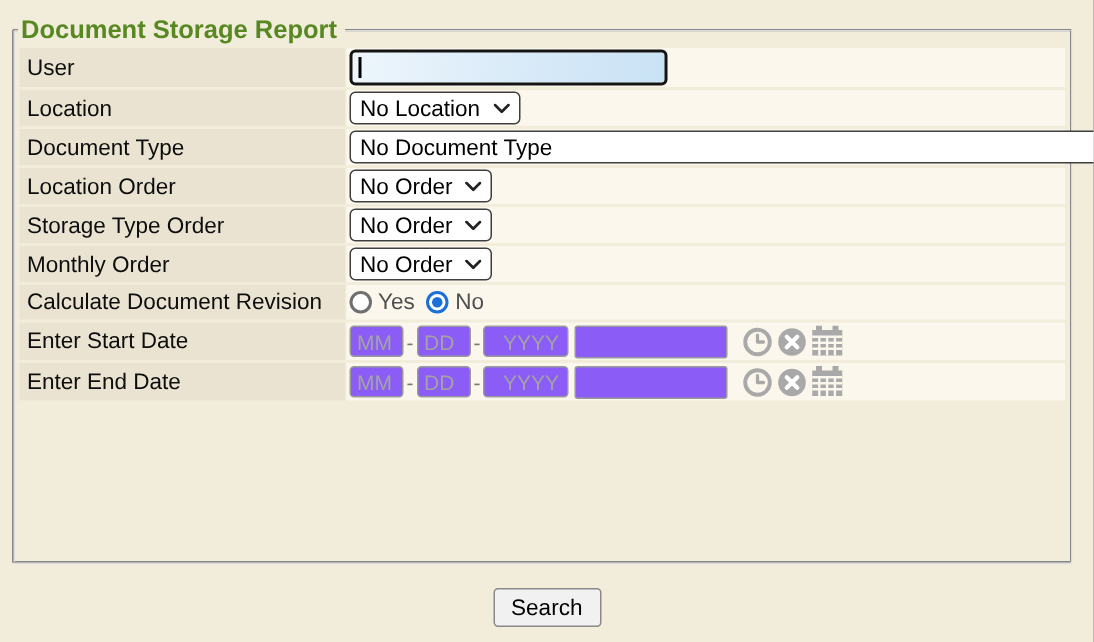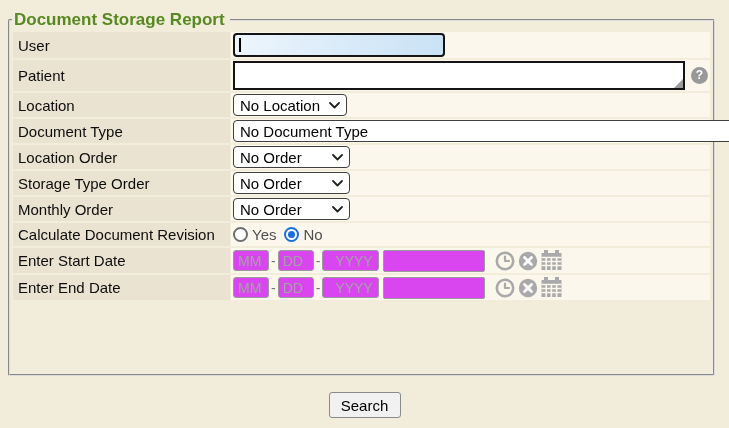--- a/index.html
+++ b/index.html
@@ -59,35 +59,35 @@
 
   
   .sel {
     display:inline-flex; align-items:center; justify-content:space-between;
     height:22px; background:#fff;
     border:1px solid #3f3f3f; border-radius:4px;
     padding:0 6px 0 6px; font-size:15px; color:#000;
   }
   .sel .chev { flex:0 0 auto; margin-left:6px; display:flex; }
   .w-loc { width:114px; } .w-doc { width:588px; }
-  .w-stor{ width:272px; } .w-ord { width:117px; }
+  .w-stor{ width:272px; } .w-ord { width:95px; }
 
   .flexrow { display:flex; align-items:center; }
 
   
   .radio { width:15px; height:15px; border-radius:50%; background:#fff; flex:0 0 auto; }
   .radio.unsel { border:2px solid #6f6f6f; }
   .radio.sel2 { border:2px solid #1a6fd8; display:flex; align-items:center; justify-content:center; }
   .radio.sel2::after { content:''; width:7px; height:7px; border-radius:50%; background:#1a6fd8; }
   .radio-label { font-size:15px; color:#4f4f4f; margin:0 8px 0 4px; }
 
   
   .dinput {
     height:21px; border:1px solid #9a9a9a; border-radius:3px;
-    background:#d946ef; font-size:14px; color:#222; padding:0 4px;
+    background:#8b5cf6; font-size:14px; color:#222; padding:0 4px;
     font-family:"Liberation Sans", sans-serif; outline:none;
   }
   .dinput::placeholder { color:#a3a3a3; }
   .mm, .dd { width:36px; }
   .yyyy { width:57px;padding-left:12px; }
   .dfree { width:102px; border-radius:2px; margin-left:4px; height:22px; }
   .dash { color:#777; font-size:14px; margin:0 2px; }
   .date-icons { display:flex; align-items:center; margin-left:7px; }
   .date-icons .icn { display:flex; margin-left:3px; cursor:pointer; }
 
@@ -111,31 +111,20 @@
     <tbody>
         <tr class="r-user">
       <td class="lbl">User</td>
       <td class="val">
         <div class="user-input">
           <span class="caret"></span>
         </div>
       </td>
     </tr>
 
-    <tr class="r-patient">
-      <td class="lbl">Patient</td>
-      <td class="val">
-        <div class="flexrow">
-          <div class="patient-ta">
-            <span class="resize-handle"></span>
-          </div>
-          <div class="help-icon">?</div>
-        </div>
-      </td>
-    </tr>
 
     <tr class="r-std">
       <td class="lbl">Location</td>
       <td class="val">
         <div class="sel w-loc">
           <span>No Location</span>
           <span class="chev">
             <svg width="11" height="7" viewBox="0 0 11 7">
                   <polyline points="1,1 5.5,5.5 10,1" fill="none" stroke="#222" stroke-width="1.8" stroke-linecap="round" stroke-linejoin="round"></polyline>
                 </svg>

